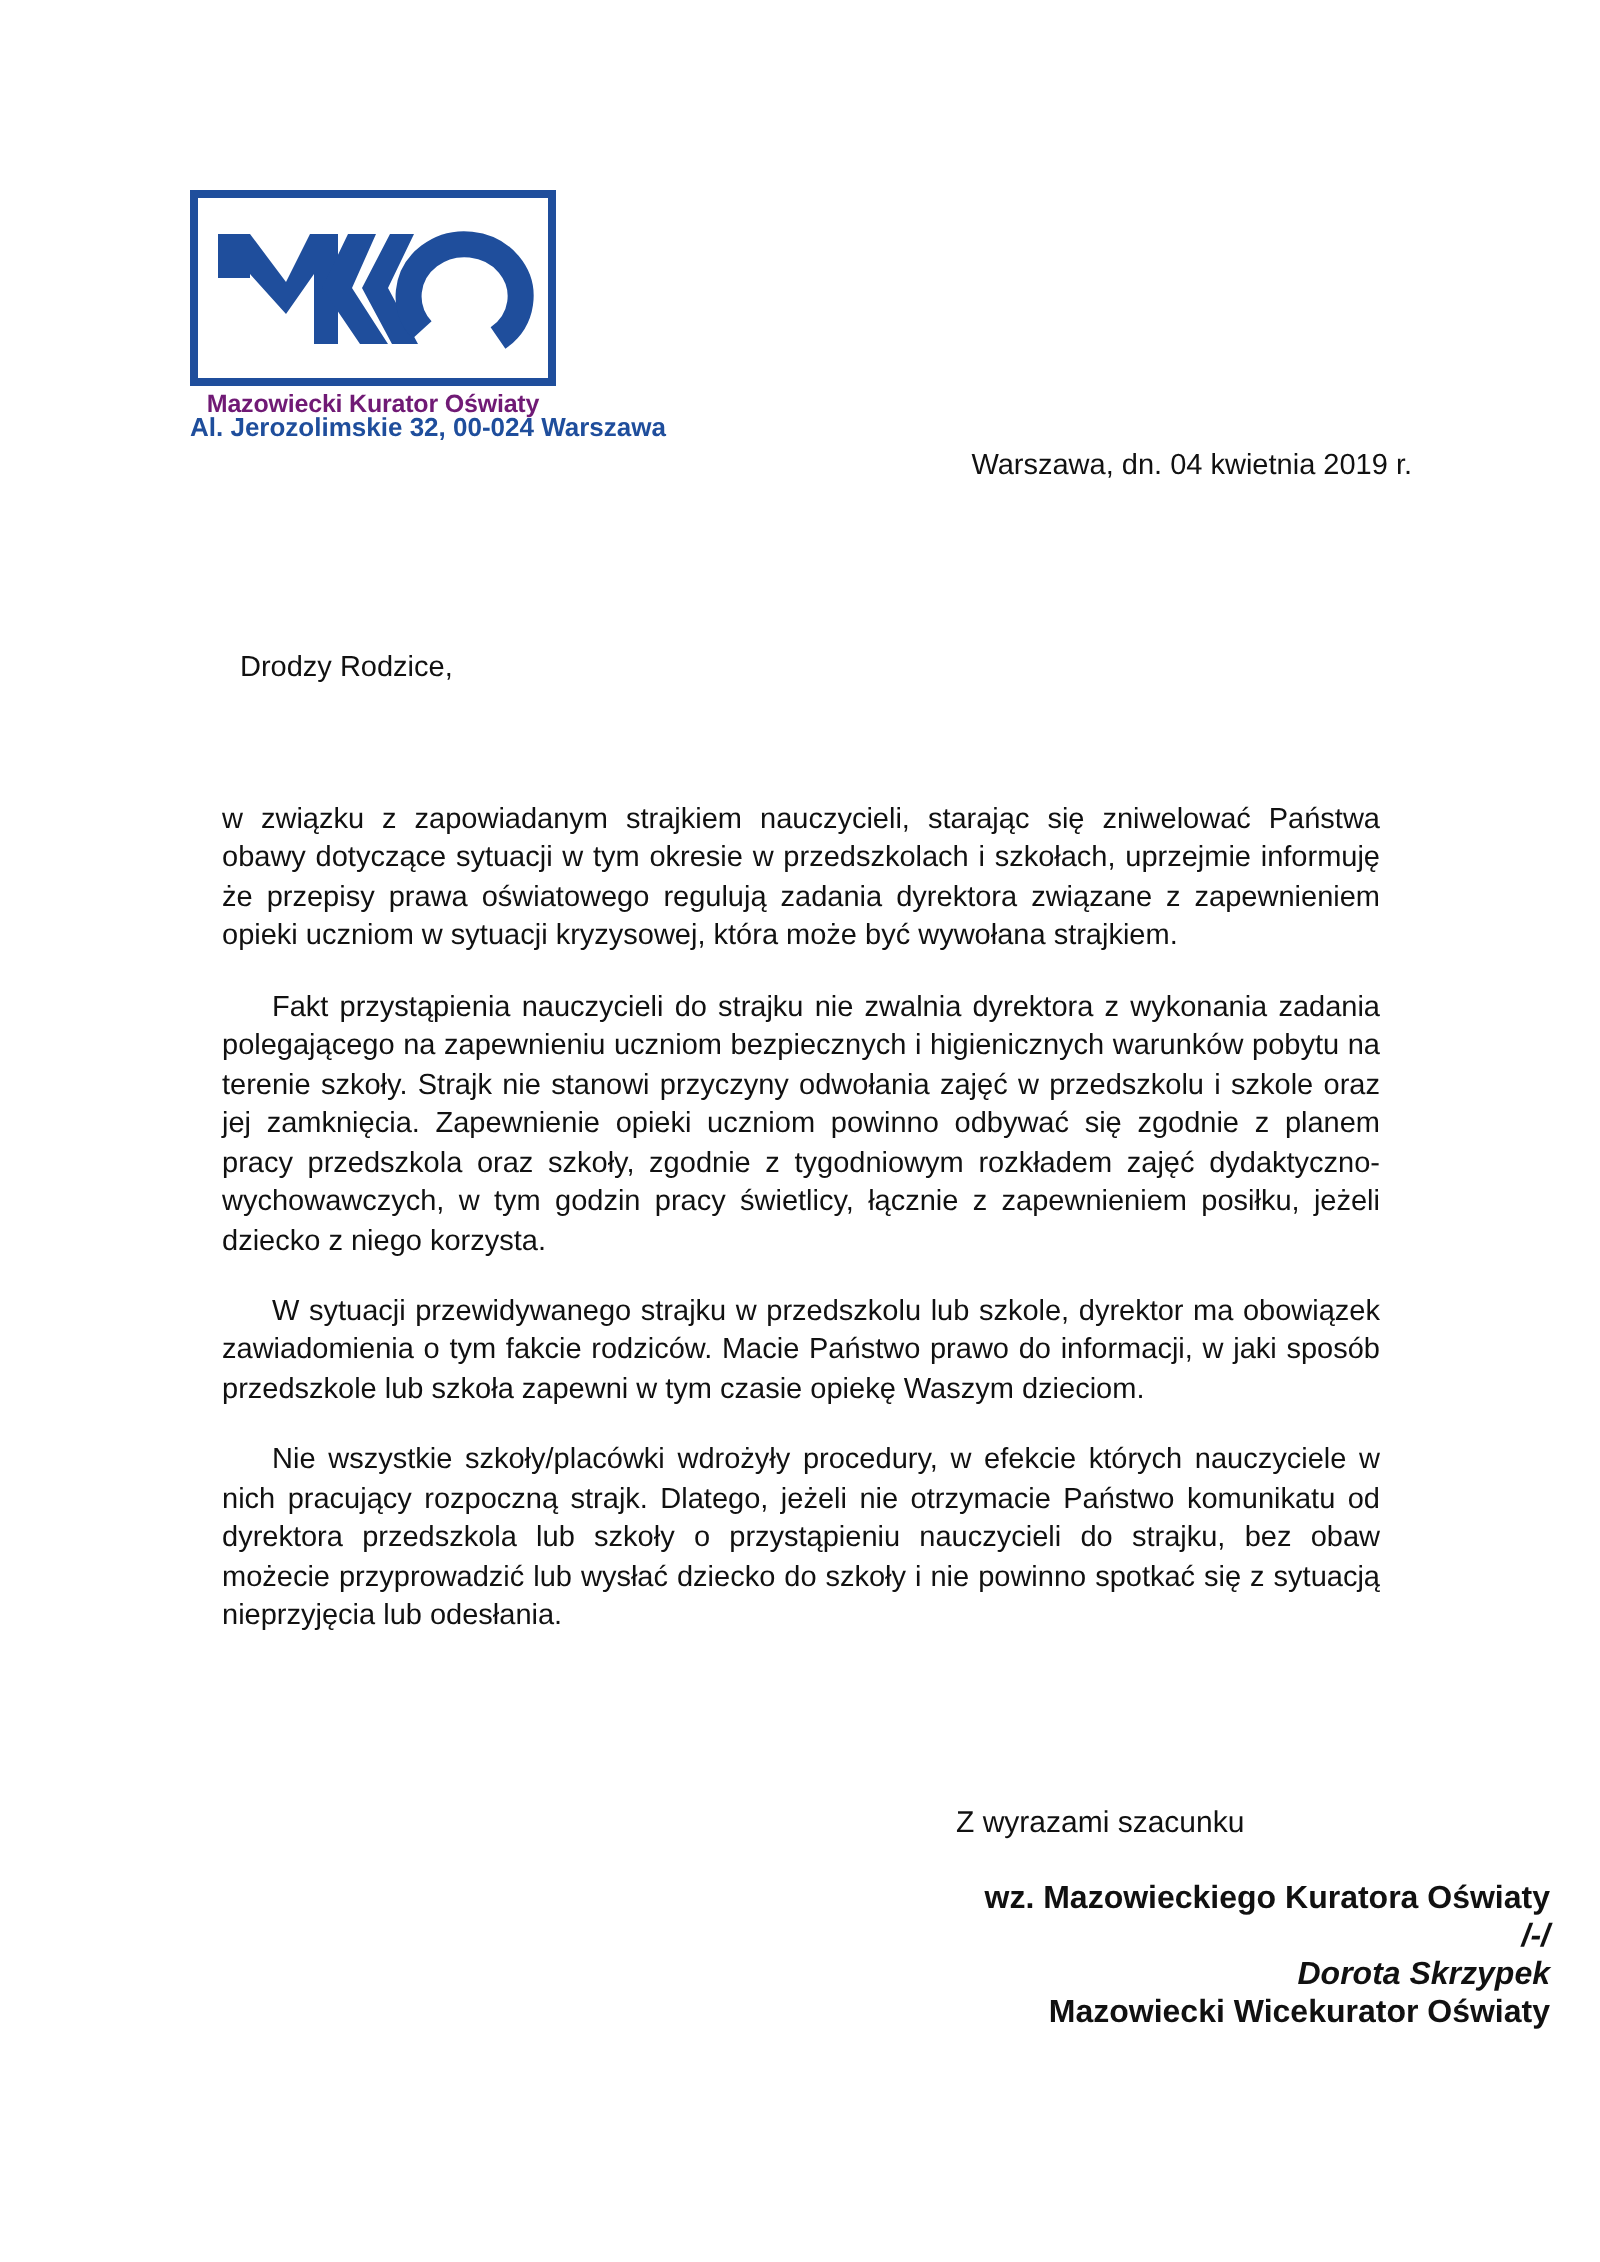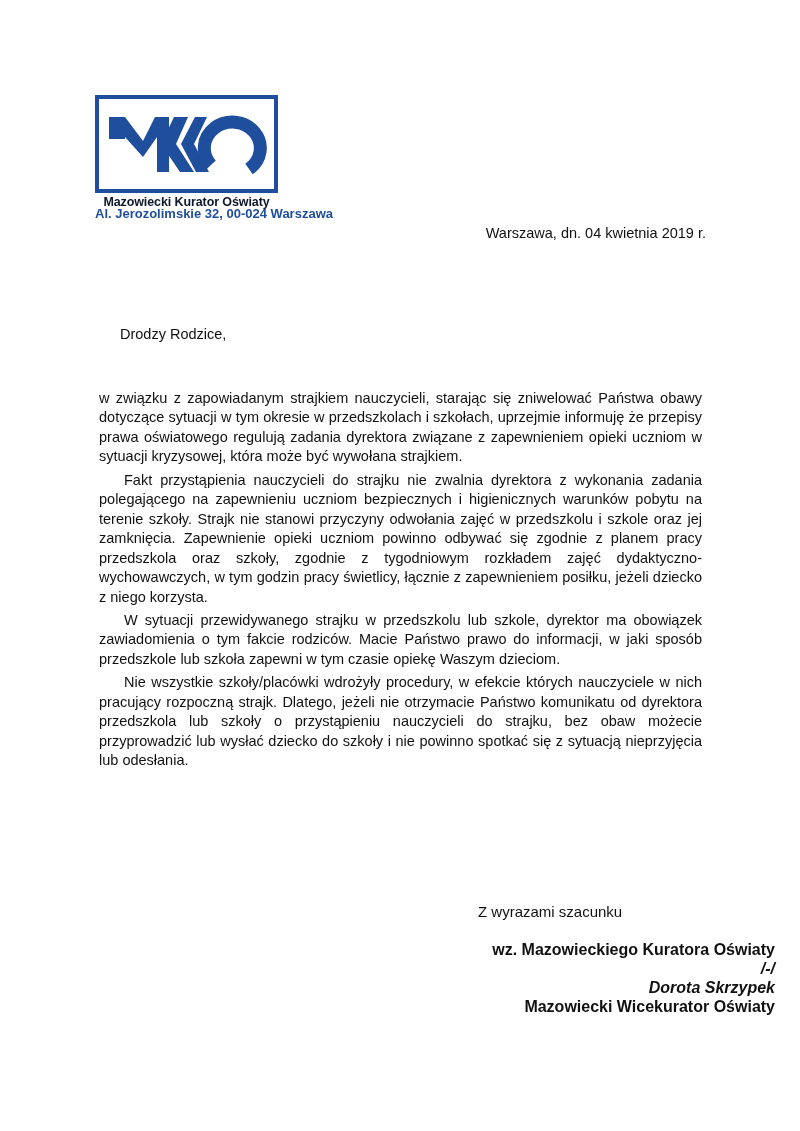--- a/index.html
+++ b/index.html
@@ -2,29 +2,29 @@
 <html><head>
 <meta charset="utf-8">
 <style>
   html, body { margin: 0; padding: 0; background: #ffffff; }
   body { width: 800px; height: 1131px; position: relative; overflow: hidden;
          font-family: "Liberation Sans", sans-serif; color: #111111; }
   .logo { position: absolute; left: 95px; top: 95px; width: 183px; }
   .logo-box { position: relative; width: 183px; height: 98px; box-sizing: border-box;
               border: 4px solid #1f4e9c; }
   .logo-box svg { position: absolute; left: 0; top: 0; }
-  .logo-name { margin-top: 2px; text-align: center; font-weight: bold; color: #0f172a;
+  .logo-name { margin-top: 2px; text-align: center; font-weight: bold; color: #701a75;
                font-size: 12.5px; line-height: 14px; white-space: nowrap; letter-spacing: -0.1px; }
   .logo-addr { text-align: right; font-weight: bold; color: #1f4e9c;
                font-size: 13px; line-height: 10px; white-space: nowrap; }
   .date { position: absolute; right: 94px; top: 224px; font-size: 14.5px; line-height: 19px; white-space: nowrap; }
   .greeting { position: absolute; left: 120px; top: 325px; font-size: 14.5px; line-height: 19px; }
   .body { position: absolute; left: 95px; top: 385px; width: 611px;
           font-size: 14.5px; line-height: 19.45px; text-align: justify; }
-  .body p { margin: 4px; }
+  .body p { margin: 16px; }
   .body p.indent { text-indent: 25px; }
   .closing { position: absolute; left: 478px; top: 902px; font-size: 15px; line-height: 19px; white-space: nowrap; }
   .sig { position: absolute; left: 400px; top: 940px; width: 375px; text-align: right;
          font-size: 16px; line-height: 19px; font-weight: bold; }
   .sig .it { font-style: italic; }
 </style>
 </head>
 <body>
 
 <div class="logo">

